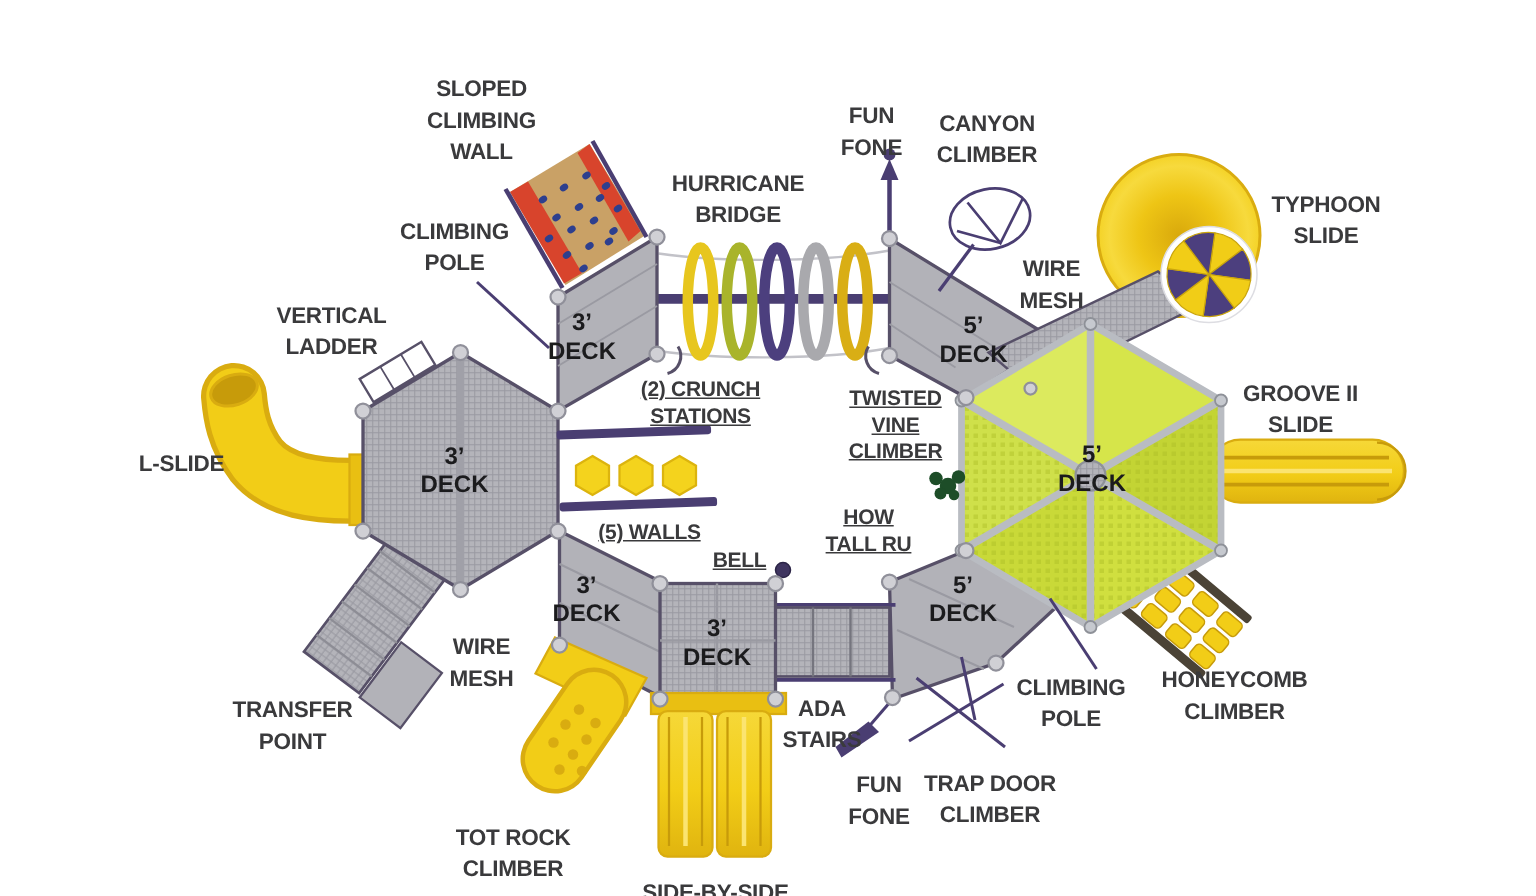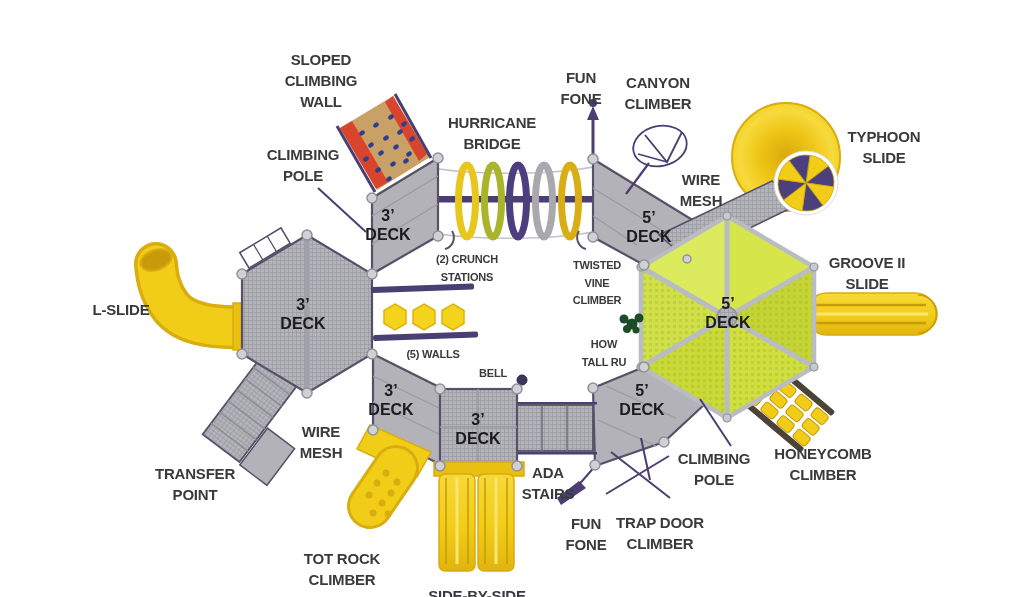--- a/index.html
+++ b/index.html
@@ -6,21 +6,21 @@
   .stage{
     position:relative;width:1024px;height:597px;background:#ffffff;
     font-family:"Liberation Sans",sans-serif;overflow:hidden;margin-top:36px;
   }
   .artlayer{position:absolute;left:0;top:0;width:1024px;height:597px;}
   .lbl{
     position:absolute;transform:translateX(-50%);text-align:center;
     white-space:pre-line;color:#3a3a3c;font-weight:bold;letter-spacing:-0.2px;
   }
   .big{font-size:15px;line-height:21px;}
-  .small{font-size:11px;line-height:17.5px;}
+  .small{font-size:14px;line-height:17.5px;text-decoration:underline;}
   .deck{
     position:absolute;transform:translateX(-50%);text-align:center;
     white-space:pre-line;color:#1b1b1d;font-weight:bold;
     font-size:16px;line-height:19px;letter-spacing:0;
   }
 </style>
 </head>
 <body>
 
 <div class="stage">
@@ -305,41 +305,43 @@
       <circle cx="664" cy="406" r="5"></circle>
         <circle cx="687" cy="223" r="4"></circle>
     </g>
   </svg>
 
   <div class="lbl big" style="left:321px;top:13px">SLOPED
 CLIMBING
 WALL</div>
   <div class="lbl big" style="left:303px;top:108px">CLIMBING
 POLE</div>
+  <div class="lbl big" style="left:221px;top:164px">VERTICAL
+LADDER</div>
   <div class="lbl big" style="left:121px;top:263px">L-SLIDE</div>
   <div class="lbl big" style="left:492px;top:76px">HURRICANE
 BRIDGE</div>
   <div class="lbl big" style="left:581px;top:31px">FUN
 FONE</div>
   <div class="lbl big" style="left:658px;top:36px">CANYON
 CLIMBER</div>
   <div class="lbl big" style="left:884px;top:90px">TYPHOON
 SLIDE</div>
   <div class="lbl big" style="left:701px;top:133px">WIRE
 MESH</div>
   <div class="lbl big" style="left:867px;top:216px">GROOVE II
 SLIDE</div>
   <div class="lbl small" style="left:467px;top:215px">(2) CRUNCH
 STATIONS</div>
   <div class="lbl small" style="left:597px;top:221px">TWISTED
 VINE
 CLIMBER</div>
   <div class="lbl small" style="left:433px;top:310px">(5) WALLS</div>
   <div class="lbl small" style="left:493px;top:329px">BELL</div>
-  <div class="lbl small" style="left:604px;top:300px">HOW
+  <div class="lbl small" style="left:579px;top:300px">HOW
 TALL RU</div>
   <div class="lbl big" style="left:321px;top:385px">WIRE
 MESH</div>
   <div class="lbl big" style="left:195px;top:427px">TRANSFER
 POINT</div>
   <div class="lbl big" style="left:548px;top:426px">ADA
 STAIRS</div>
   <div class="lbl big" style="left:714px;top:412px">CLIMBING
 POLE</div>
   <div class="lbl big" style="left:823px;top:407px">HONEYCOMB

